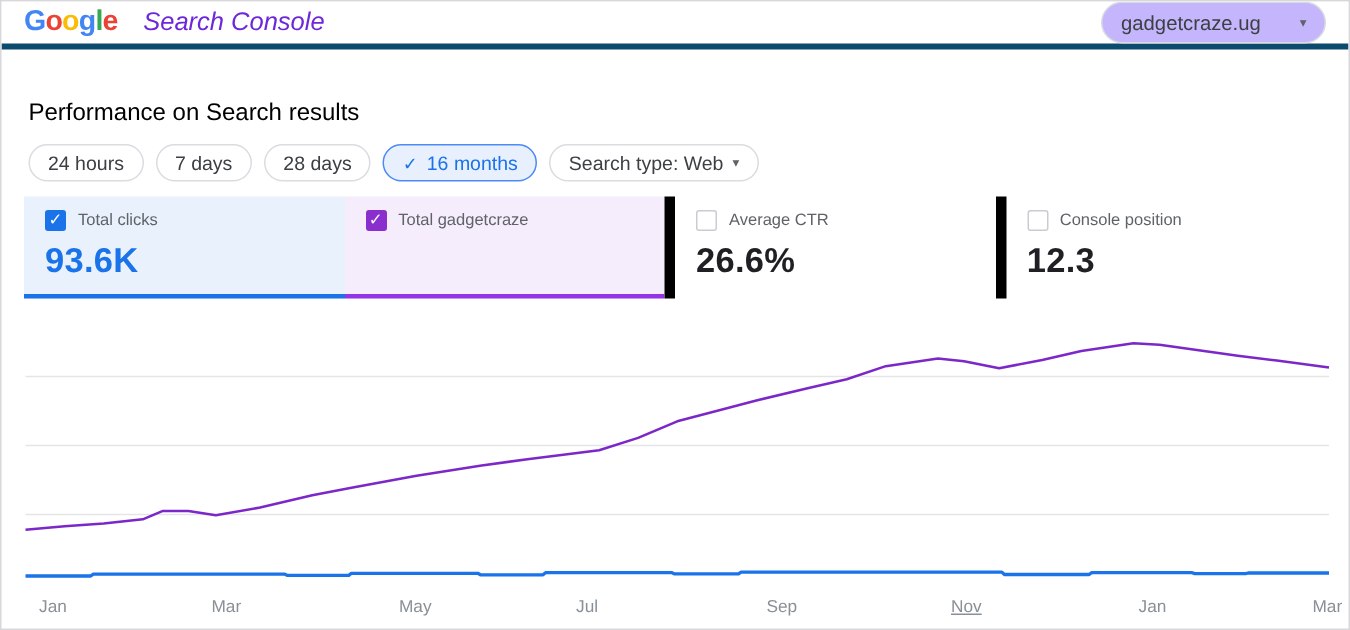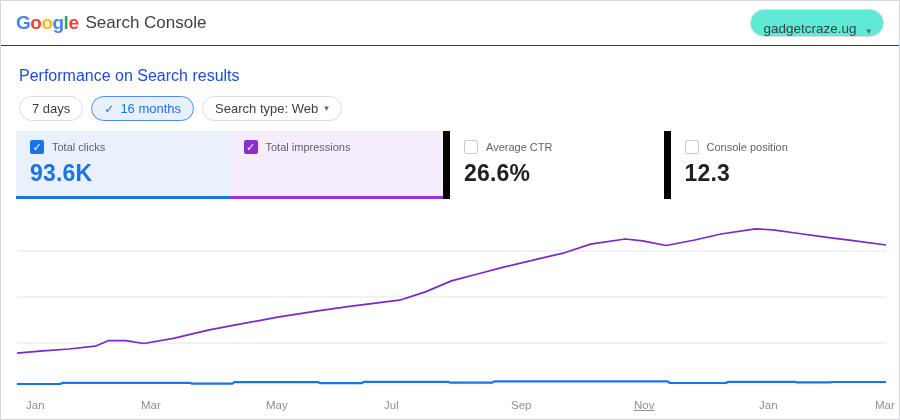--- a/index.html
+++ b/index.html
@@ -1,31 +1,31 @@
 <!DOCTYPE html>
 <html><head>
 <meta charset="utf-8">
 <style>
   html,body{margin:0;padding:0;background:#fff;}
   .page{position:relative;width:900px;height:420px;background:#ffffff;
     border:1px solid #d8d8dc;box-sizing:border-box;overflow:hidden;
     font-family:"Liberation Sans","DejaVu Sans",sans-serif;}
   
-  .hdr{position:absolute;top:0;left:0;right:0;height:45px;
-    border-bottom:1px solid #0c4a6e;display:flex;align-items:center;
+  .hdr{position:absolute;top:0;left:0;right:0;height:32px;
+    border-bottom:4px solid #0c4a6e;display:flex;align-items:center;
     padding:0 15px;box-sizing:border-box;background:#fff;}
   .logo{font-size:19px;font-weight:bold;letter-spacing:-0.5px;cursor:pointer;white-space:nowrap;}
-  .product{font-size:17px;color:#404040;margin-left:7px;white-space:nowrap;}
-  .prop-pill{margin-left:auto;display:flex;align-items:flex-end;gap:10px;
-    background:#5eead4;border:1px solid #d9dbdf;border-radius:14px;height:26px;
+  .product{font-size:17px;color:#6d28d9;margin-left:17px;white-space:nowrap;font-style:italic;}
+  .prop-pill{margin-left:auto;display:flex;align-items:center;gap:26px;
+    background:#c4b5fd;border:1px solid #d9dbdf;border-radius:14px;height:26px;
     padding:0 12px;font-size:13.5px;color:#3c4043;cursor:pointer;}
   .caret{font-size:9px;color:#5f6368;line-height:1;}
   
   .title{position:absolute;top:66px;left:18px;margin:0;font-size:16px;
-    font-weight:400;color:#1d4ed8;}
+    font-weight:400;color:#000000;}
   .chips{position:absolute;top:95px;left:18px;display:flex;gap:8px;}
   .chip{height:25px;display:flex;align-items:center;gap:6px;padding:0 12px;
     border:1px solid #dadce0;border-radius:14px;font-size:13px;color:#3c4043;
     background:#fff;cursor:pointer;box-sizing:border-box;white-space:nowrap;}
   .chip.selected{background:#e8f0fe;border-color:#4c8bf5;color:#1a73e8;}
   .chip .check{font-size:12px;}
   
   .cards{position:absolute;top:130px;left:15px;width:868px;height:68px;display:flex;}
   .card{flex:1;position:relative;padding:9px 0 0 14px;box-sizing:border-box;cursor:pointer;background:#fff;}
   .card.plain{border-left:7px solid #000000;}
@@ -51,21 +51,27 @@
     <div class="prop-pill">
       <span>gadgetcraze.ug</span>
       <span class="caret">▾</span>
     </div>
   </div>
 
   <h1 class="title">Performance on Search results</h1>
 
   <div class="chips">
     <div class="chip">
+      <span>24 hours</span>
+    </div>
+    <div class="chip">
       <span>7 days</span>
+    </div>
+    <div class="chip">
+      <span>28 days</span>
     </div>
     <div class="chip selected">
       <span class="check">✓</span>
       <span>16 months</span>
     </div>
     <div class="chip">
       <span>Search type: Web</span>
       <span class="caret">▾</span>
     </div>
   </div>
@@ -74,21 +80,21 @@
     <div class="card" style="background: rgb(233, 241, 253); border-bottom: 3px solid rgb(26, 115, 232);">
       <div class="card-top">
         <span class="checkbox" style="background: rgb(26, 115, 232);">✓</span>
         <span class="card-label">Total clicks</span>
       </div>
       <div class="card-value" style="color: rgb(26, 115, 232);">93.6K</div>
     </div>
     <div class="card" style="background: rgb(245, 236, 252); border-bottom: 3px solid rgb(147, 52, 230);">
       <div class="card-top">
         <span class="checkbox" style="background: rgb(138, 47, 206);">✓</span>
-        <span class="card-label">Total impressions</span>
+        <span class="card-label">Total gadgetcraze</span>
       </div>
     </div>
     <div class="card plain">
       <div class="card-top">
         <span class="checkbox empty"></span>
         <span class="card-label">Average CTR</span>
       </div>
       <div class="card-value">26.6%</div>
     </div>
     <div class="card plain">

